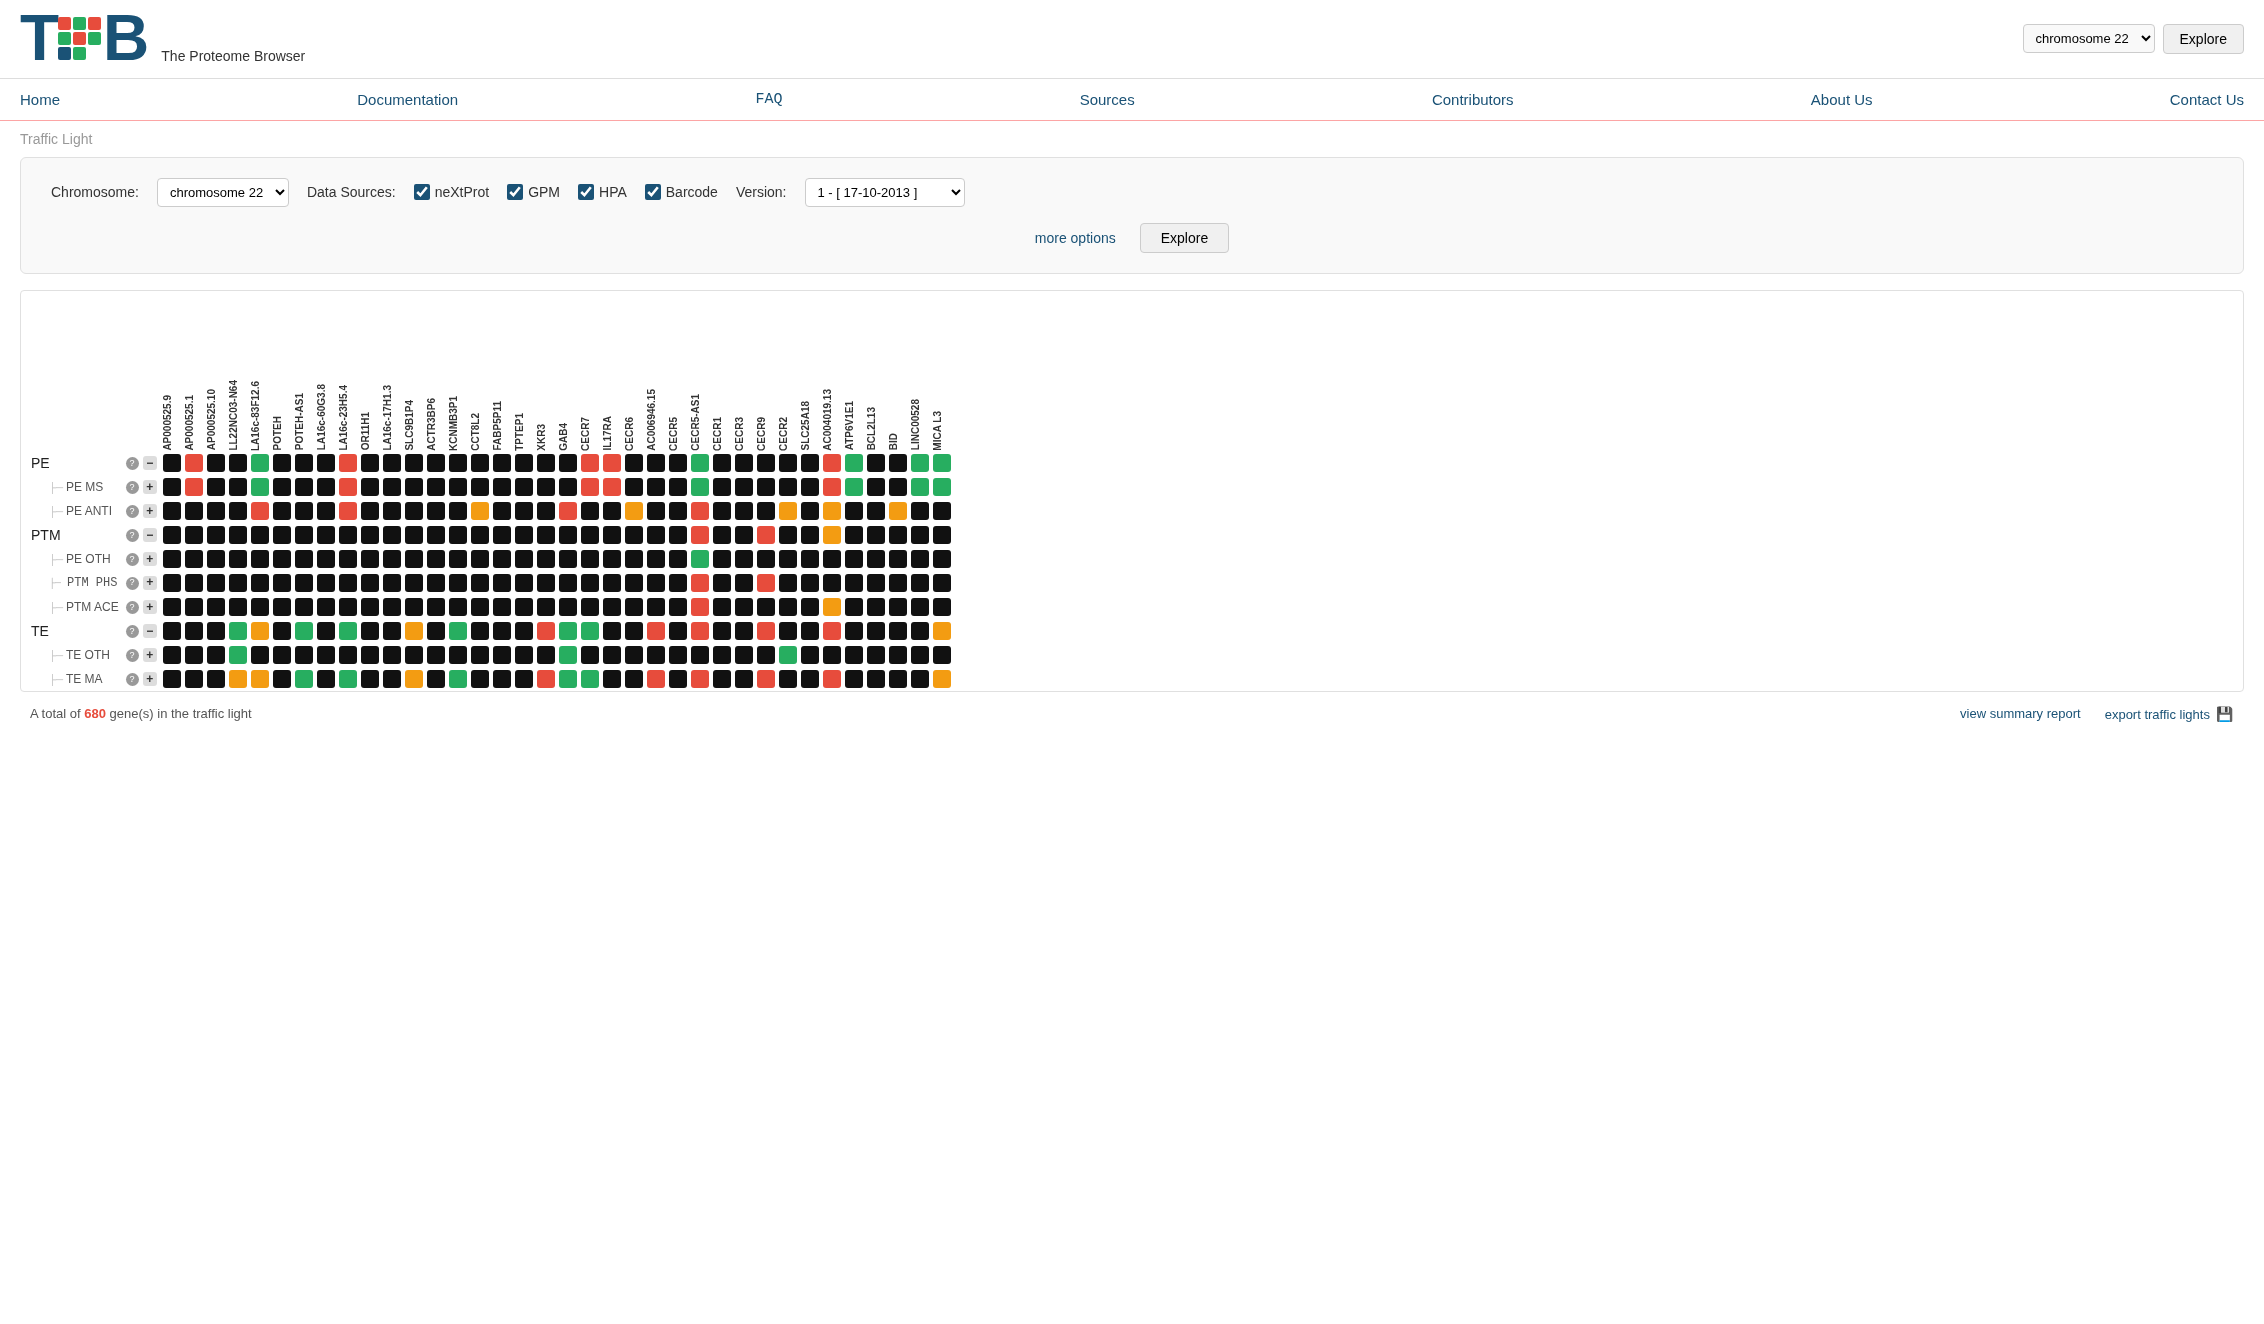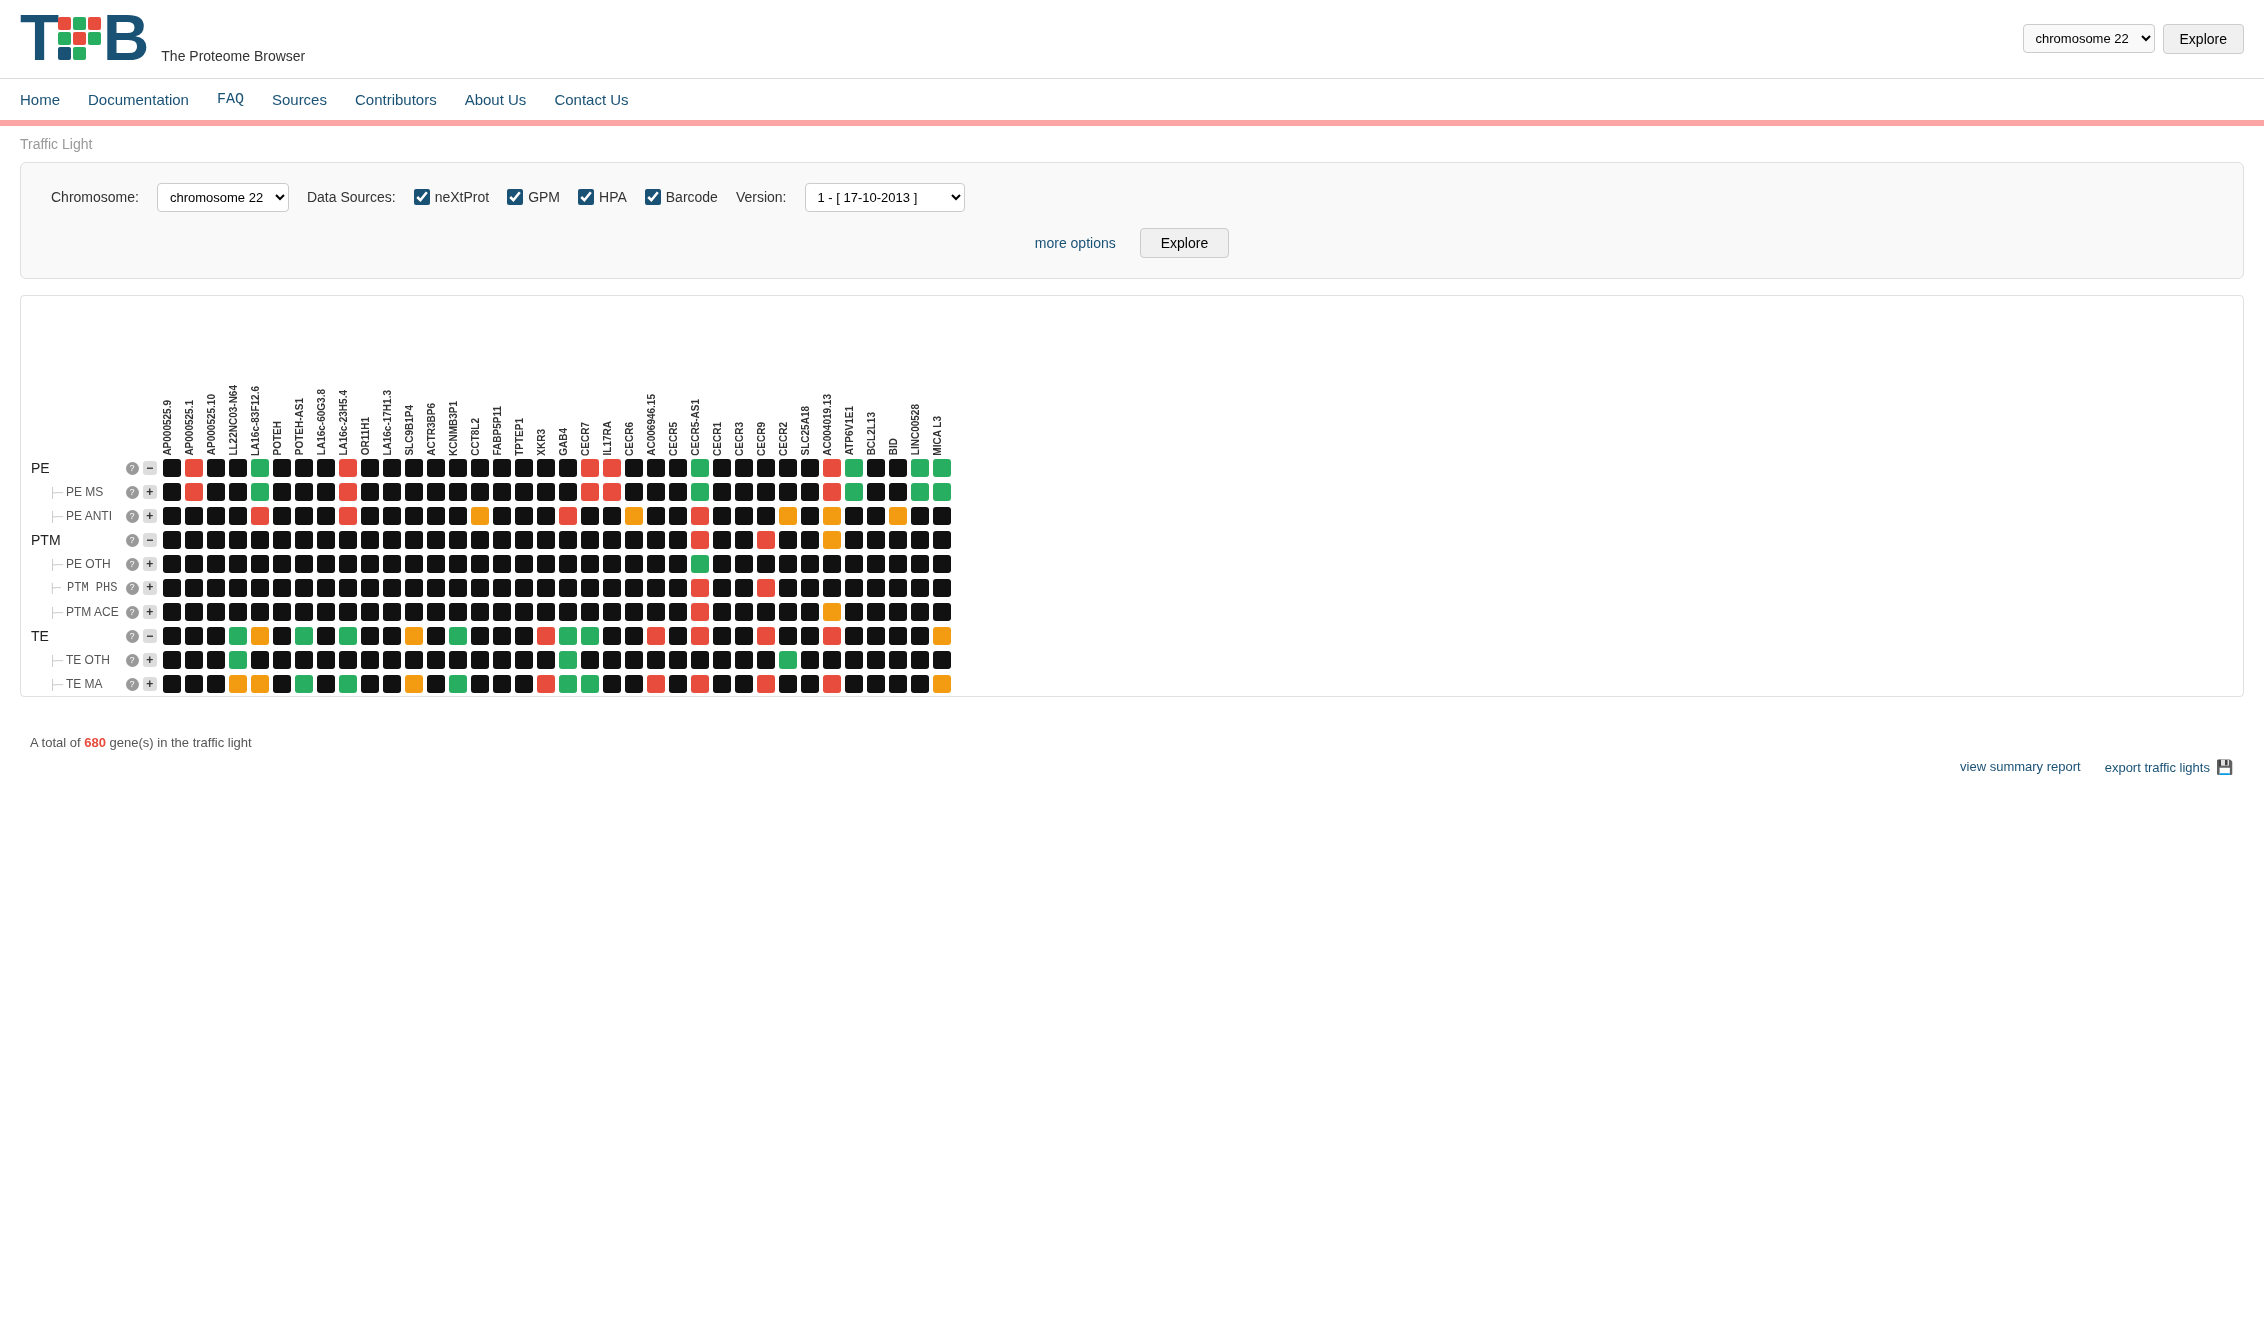--- a/index.html
+++ b/index.html
@@ -29,21 +29,21 @@
   </div>
   <div style="margin-left:auto;display:flex;align-items:center;gap:8px;">
     <select style="padding:5px 8px;border:1px solid #ccc;border-radius:4px;font-size:13px;background:#f9f9f9;">
       <option>chromosome 22</option>
       <option>chromosome 1</option>
     </select>
     <button style="padding:6px 16px;background:#f0f0f0;border:1px solid #ccc;border-radius:4px;font-size:14px;cursor:pointer;">Explore</button>
   </div>
 </div>
 
-<nav style="display:flex;gap:28px;padding:12px 20px;border-bottom:6px solid #fca5a5;" id="nav-container">
+<nav style="display:flex;gap:28px;padding:12px 20px;border-bottom:1px solid #fca5a5;justify-content:space-between;" id="nav-container">
     <a href="#" style="color: rgb(26, 82, 118); text-decoration: none; font-size: 15px;">Home</a>
     <a href="#" style="color: rgb(26, 82, 118); text-decoration: none; font-size: 15px;">Documentation</a>
     <a href="#" style="color: rgb(26, 82, 118); text-decoration: none; font-size: 15px; font-family: Liberation Mono, monospace;">FAQ</a>
     <a href="#" style="color: rgb(26, 82, 118); text-decoration: none; font-size: 15px;">Sources</a>
     <a href="#" style="color: rgb(26, 82, 118); text-decoration: none; font-size: 15px;">Contributors</a>
     <a href="#" style="color: rgb(26, 82, 118); text-decoration: none; font-size: 15px;">About Us</a>
     <a href="#" style="color: rgb(26, 82, 118); text-decoration: none; font-size: 15px;">Contact Us</a>
   </nav>
 
 <div style="padding:10px 20px;color:#999;font-size:14px;">Traffic Light</div>
@@ -1407,21 +1407,21 @@
         </table>
     </div>
   </div>
 
   <div style="display:flex;align-items:center;justify-content:space-between;padding:14px 10px 0 10px;">
     <div style="color:#555;font-size:13px;">
       <span>A total of</span>
       <span style="color:#e74c3c;font-weight:bold;">680</span>
       <span>gene(s) in the traffic light</span>
     </div>
-    <div style="display:flex;gap:24px;margin-top:48px;">
+    <div style="display:flex;gap:24px;">
       <a href="#" style="color:#1a5276;font-size:13px;text-decoration:none;">view summary report</a>
       <a href="#" style="color:#1a5276;font-size:13px;text-decoration:none;">
         <span>export traffic lights</span>
         <span style="font-size:14px;margin-left:3px;">💾</span>
       </a>
     </div>
   </div>
 
 </div>
 

